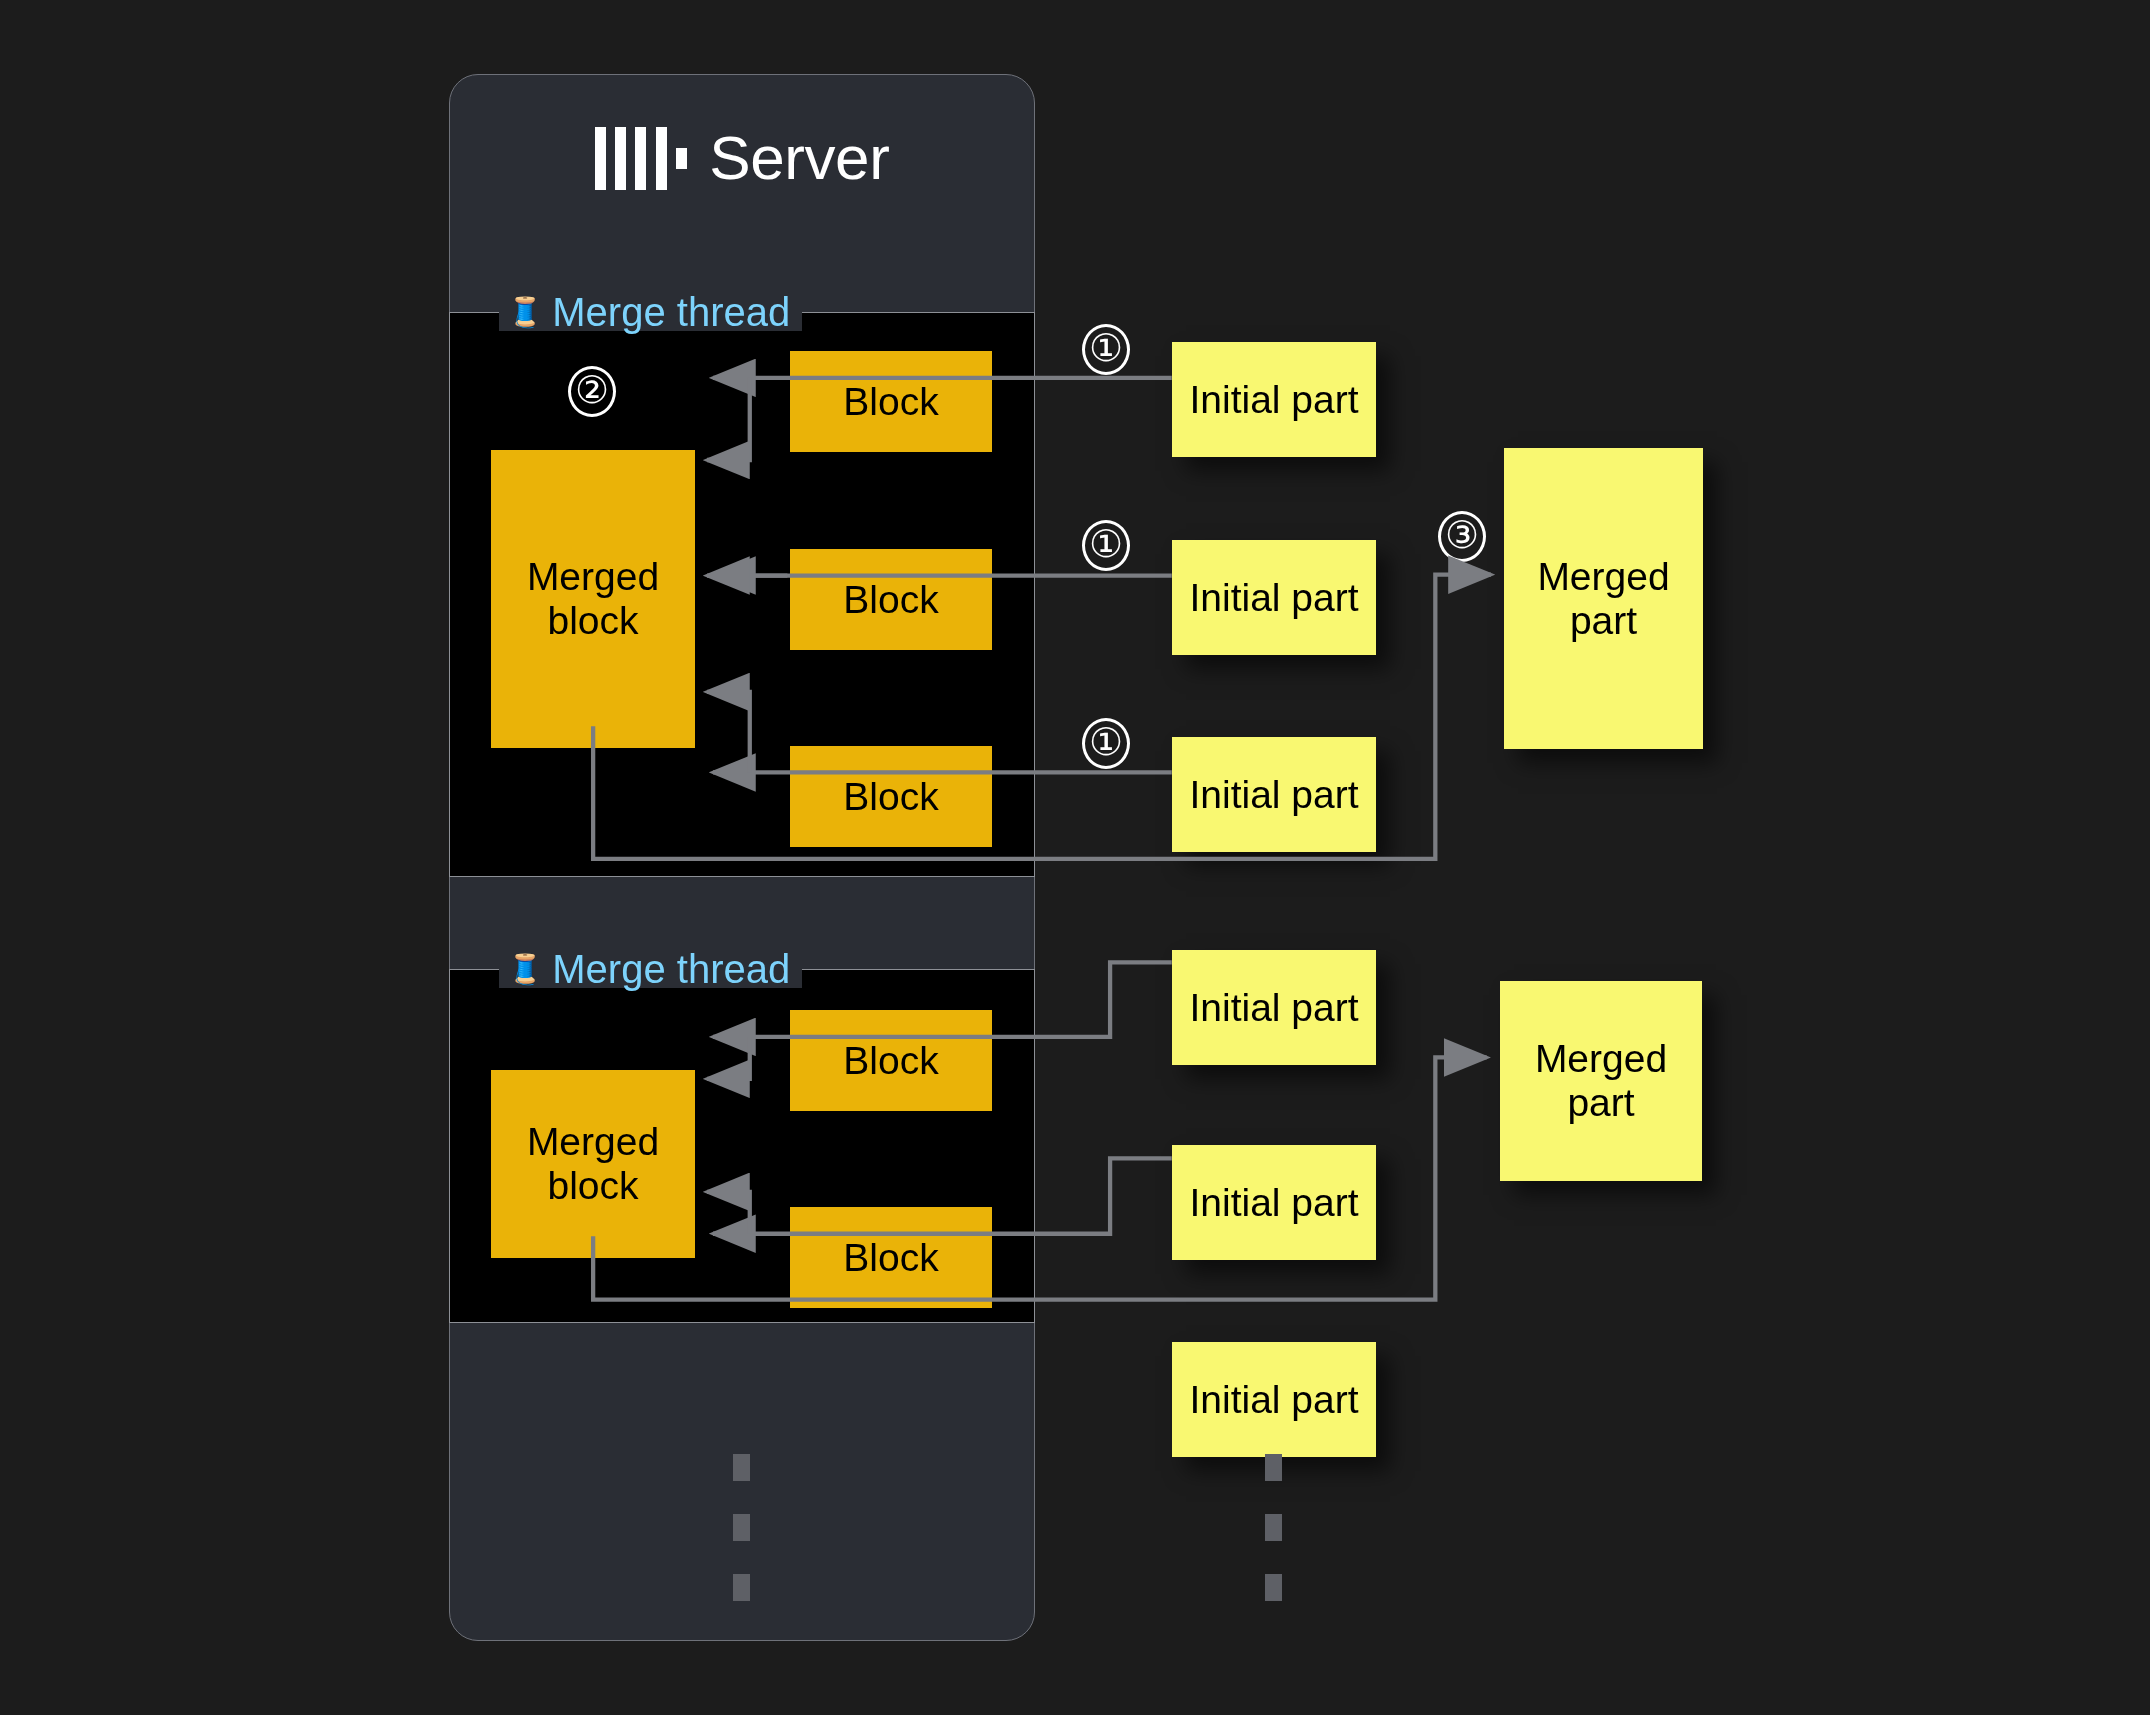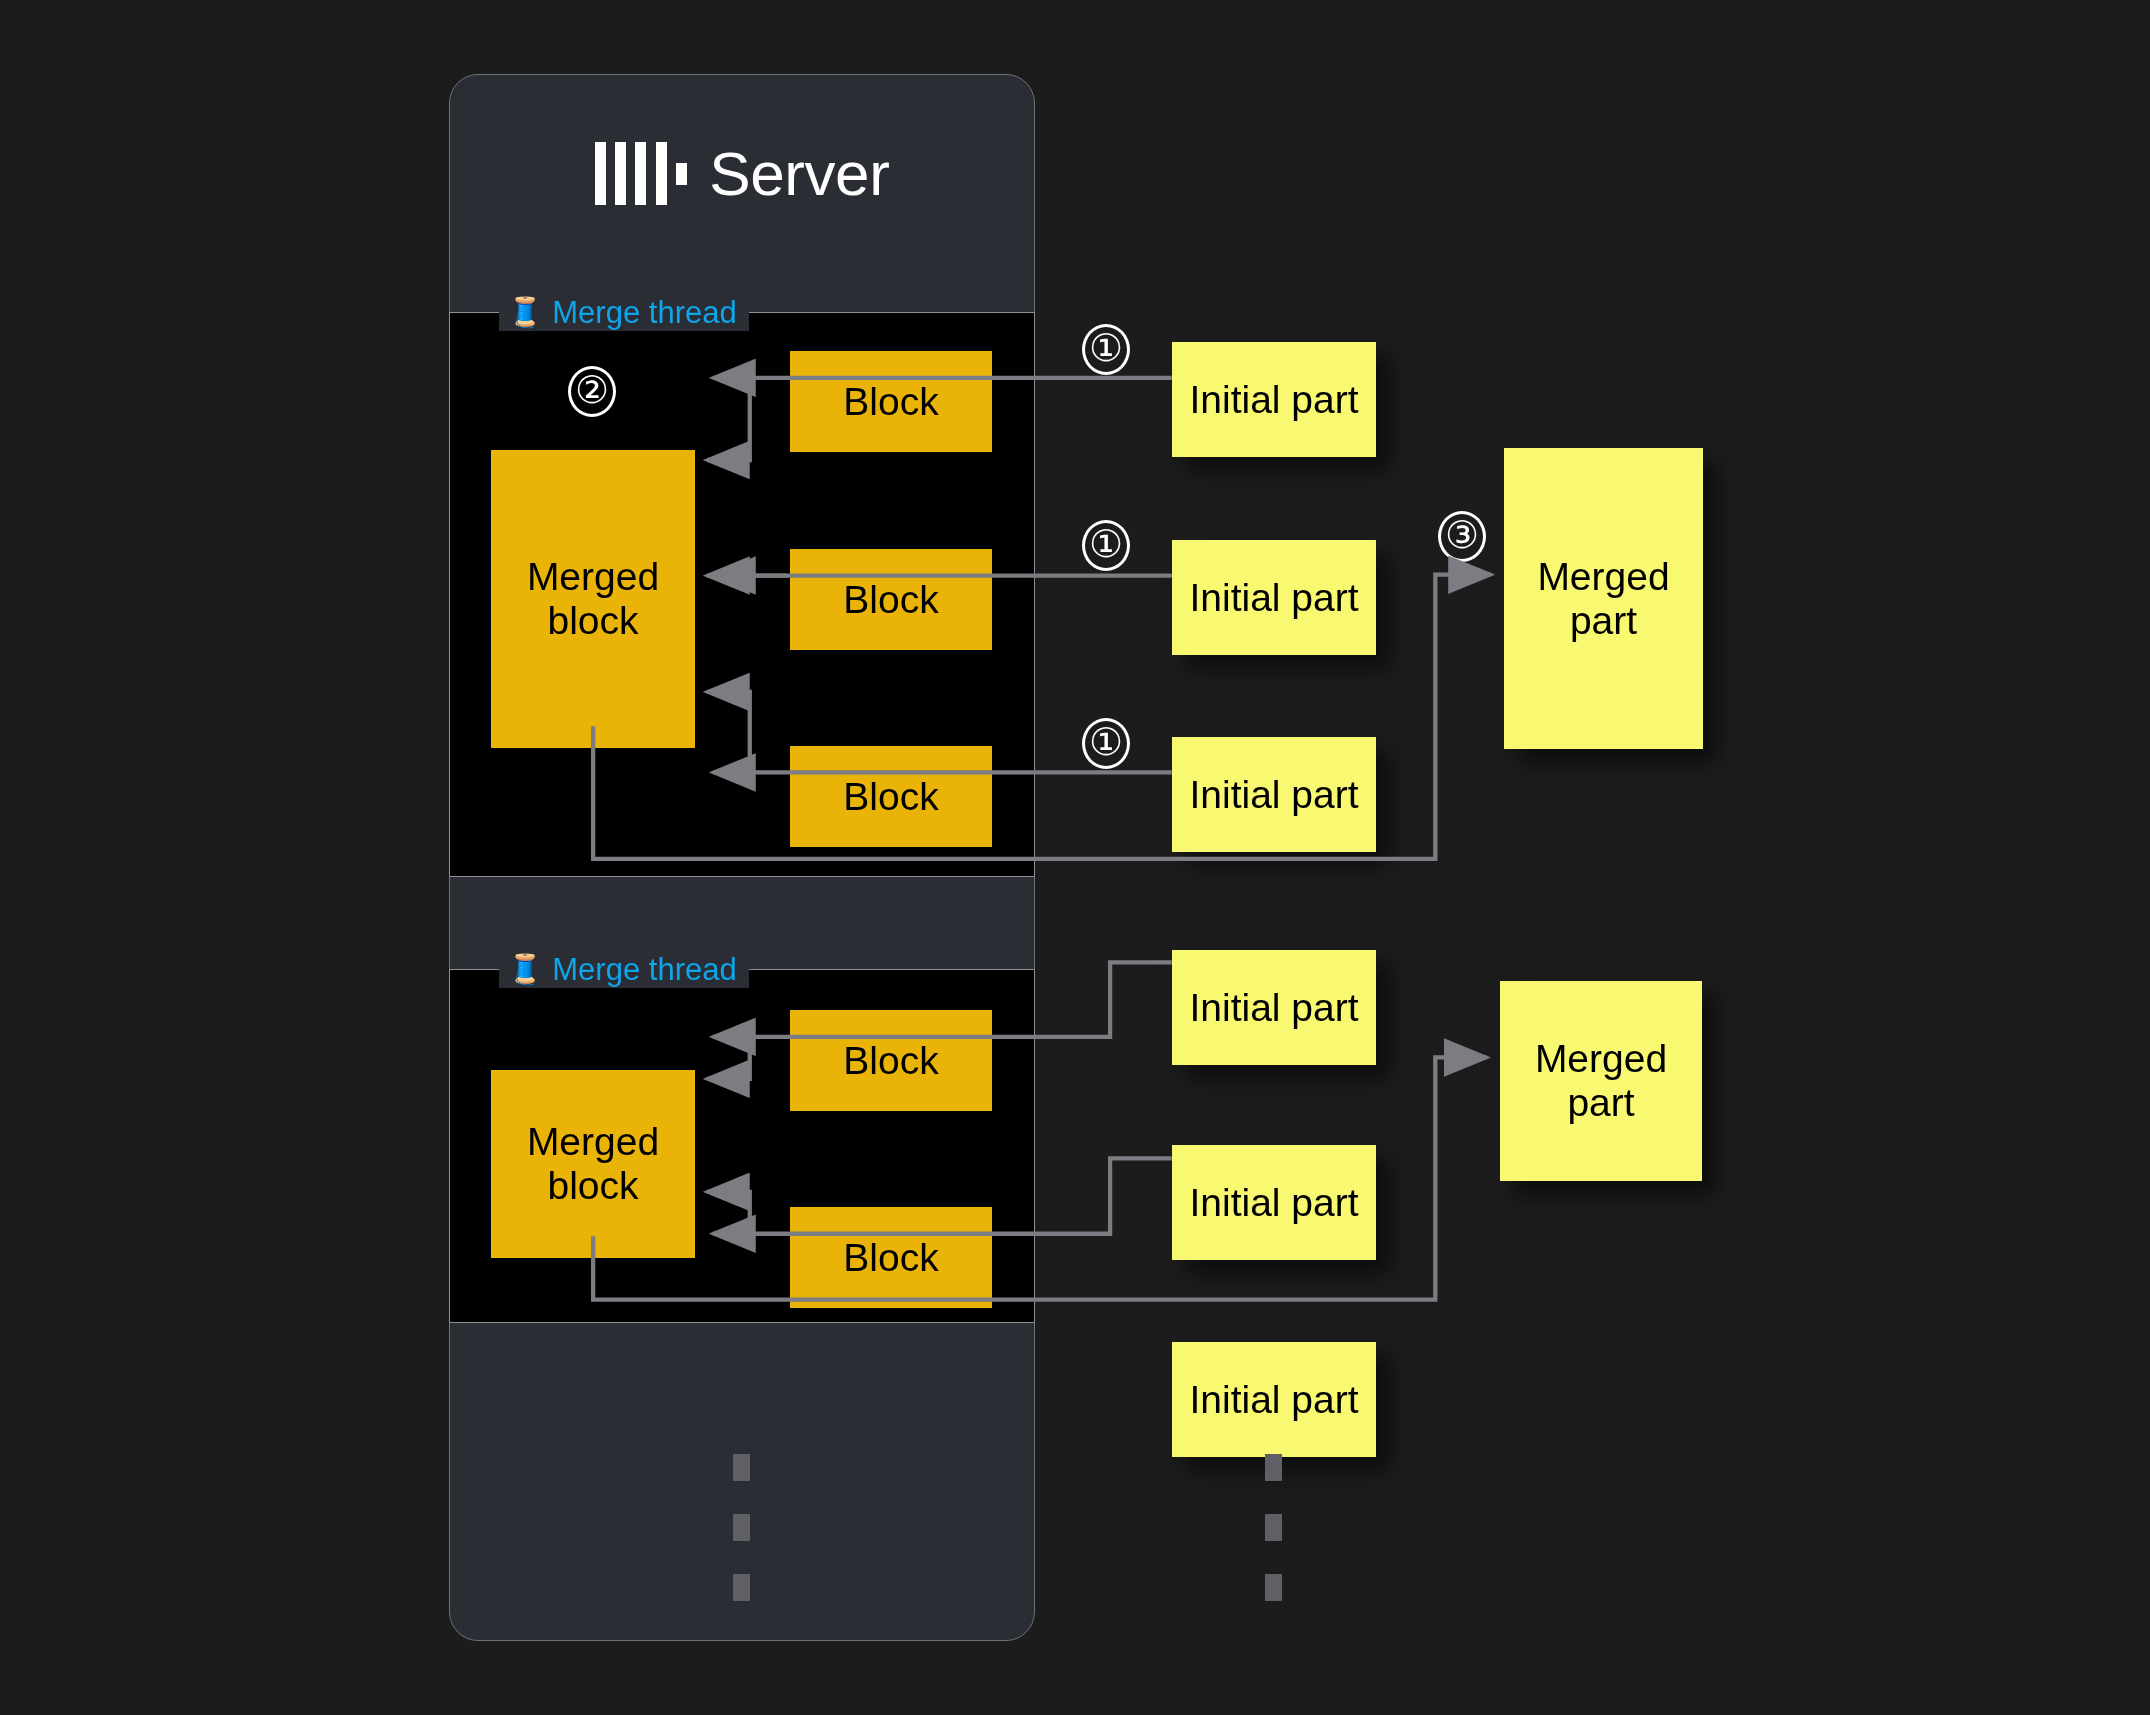--- a/index.html
+++ b/index.html
@@ -15,21 +15,21 @@
   
   .server-card{
     position:absolute;left:449px;top:74px;width:586px;height:1567px;
     background:#2a2d34;
     border:1.7px solid #6e7179;
     border-radius:29px;
     box-sizing:border-box;
   }
   .server-title{
     position:absolute;left:449px;top:111px;width:586px;height:94px;
-    display:flex;align-items:flex-end;justify-content:center;gap:22px;
+    display:flex;align-items:center;justify-content:center;gap:22px;
   }
   .ch-logo{display:flex;align-items:flex-end;gap:9.4px;height:63px;}
   .ch-logo .bar{width:11px;height:63px;background:#ffffff;}
   .ch-logo .dot{width:11px;height:21.4px;background:#ffffff;margin-bottom:20.5px;}
   .server-title-text{
     color:#ffffff;font-size:62px;letter-spacing:-0.4px;line-height:1;
     white-space:nowrap;
   }
 
   
@@ -42,21 +42,21 @@
   .group-label{
     position:absolute;
     display:flex;align-items:center;gap:8.6px;
     background:#2a2d34;
     padding:0 12px 0 8.6px;
     height:38px;
     transform:translateY(-50%);
     white-space:nowrap;
   }
   .group-label .spool{font-size:29px;line-height:1;}
-  .group-label .glabel{color:#0ea5e9;font-size:31px;line-height:1;}
+  .group-label .glabel{color:#7dd3fc;font-size:40px;line-height:1;}
 
   
   .box{
     position:absolute;box-sizing:border-box;
     display:flex;align-items:center;justify-content:center;
     text-align:center;color:#000000;line-height:1.12;margin-top:24px;
   }
   .box.blue{background:#eab308;font-size:39px;}
   .box.yellow{
     background:#f9f871;font-size:39px;

